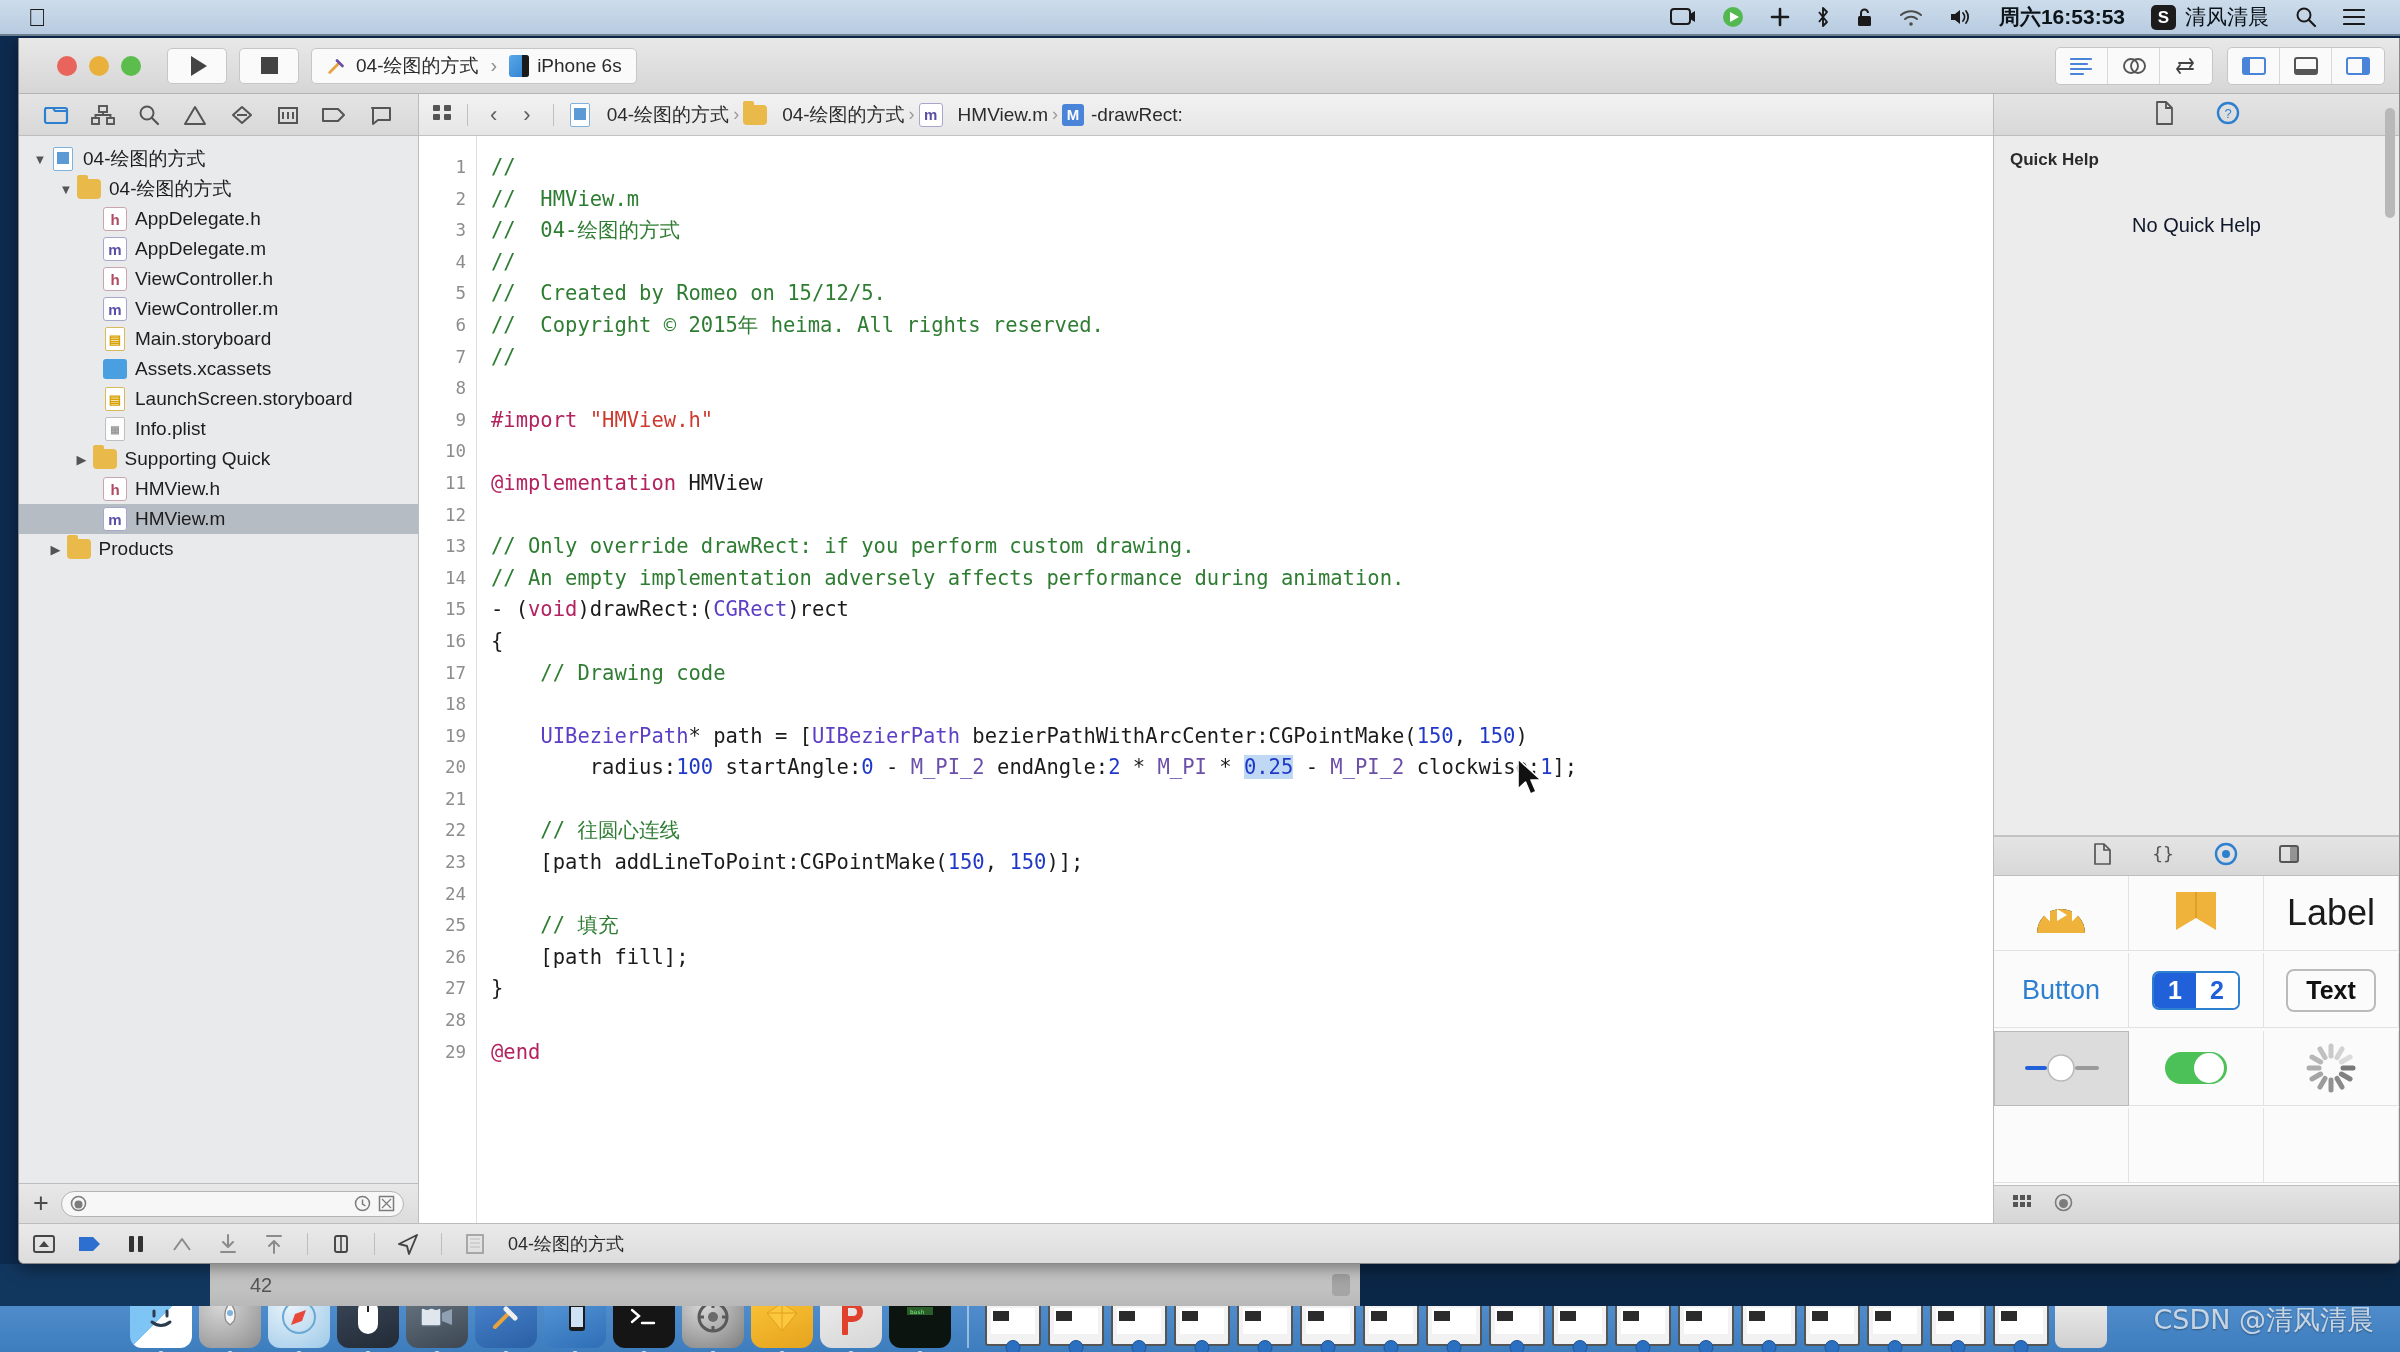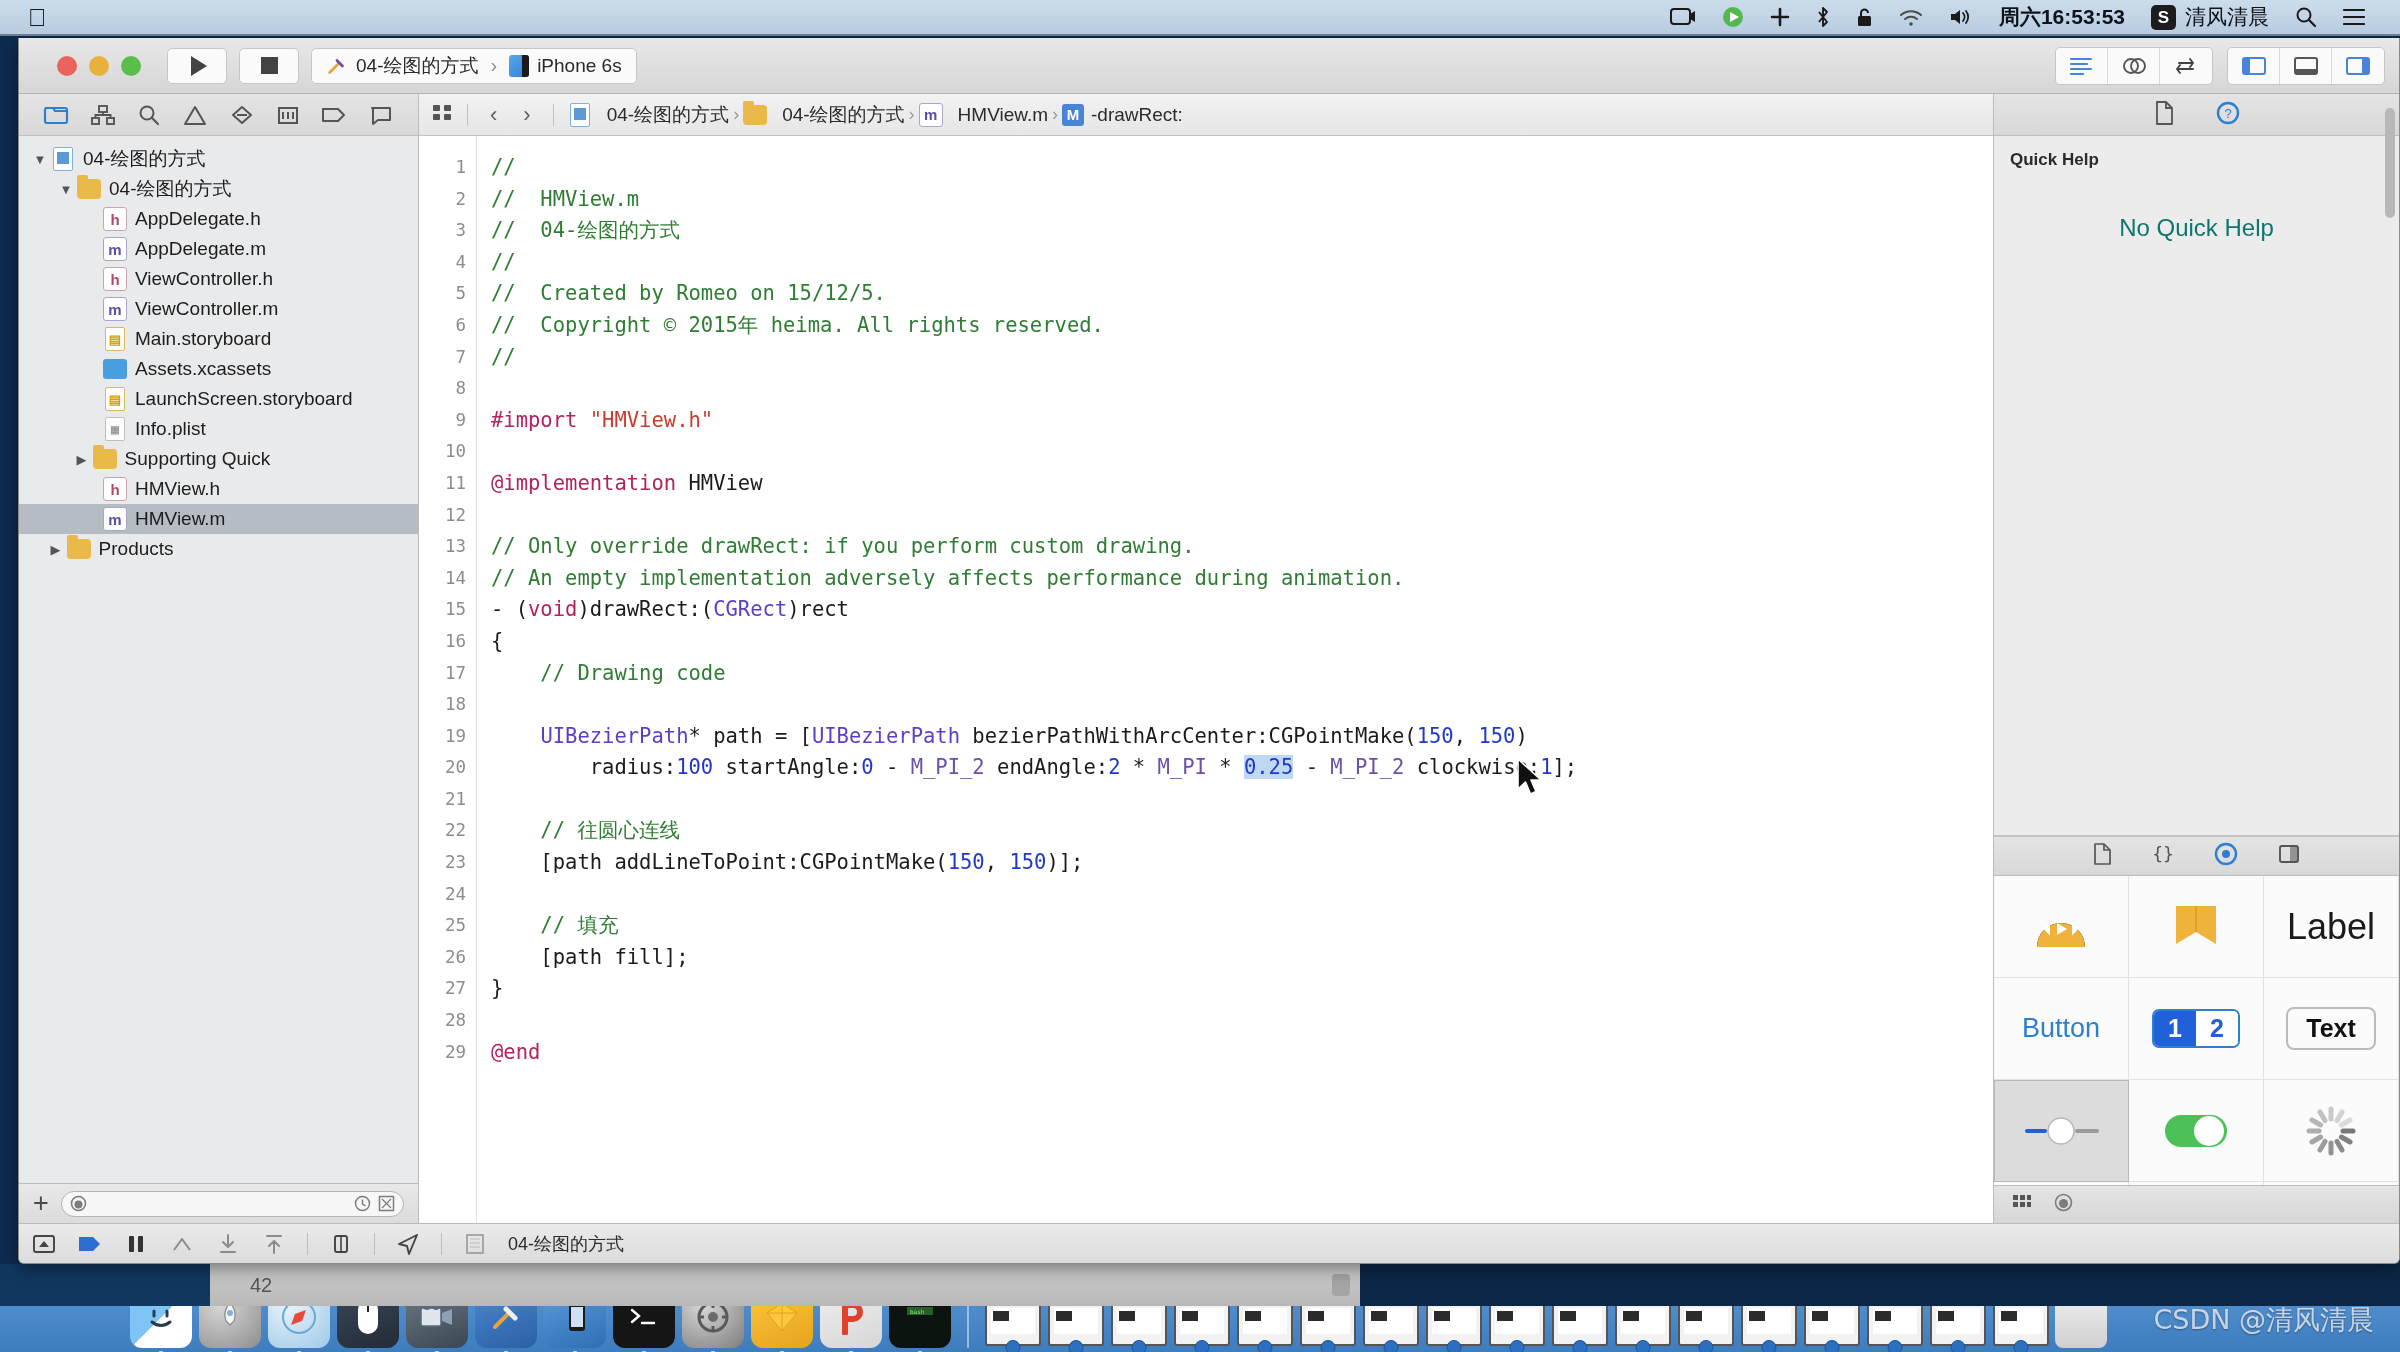--- a/index.html
+++ b/index.html
@@ -148,28 +148,28 @@
   #scrollpad{ width:20px; background:#fff; }
 
   
   #utility{ width:406px; background:#ececec; border-left:1px solid #bcbcbc; display:flex;flex-direction:column; }
   #utilbar{
     height:42px; display:flex;align-items:center;justify-content:center;gap:42px;
     background:linear-gradient(to bottom,#e4e4e4,#d8d8d8);border-bottom:1px solid #bdbdbd;
   }
   #quickhelp{ flex:0 0 auto; height:700px; background:#ececec; padding:14px 16px; position:relative;border-bottom:1px solid #c4c4c4;}
   #qh-title{ font-size:17px;font-weight:bold;color:#2b2b2b; }
-  #qh-empty{ position:absolute;left:0;right:0;top:78px;text-align:center;font-size:24px;color:#0f766e; }
+  #qh-empty{ position:absolute;left:0;right:0;top:78px;text-align:center;font-size:20px;color:#0f172a; }
 
   #libbar{
     height:40px;display:flex;align-items:center;justify-content:center;gap:40px;
     background:linear-gradient(to bottom,#e4e4e4,#d8d8d8);border-top:1px solid #c2c2c2;border-bottom:1px solid #bdbdbd;
   }
   #libgrid{ flex:1; background:#fbfbfb; display:grid; grid-template-columns:repeat(3,1fr); position:relative; overflow:hidden; }
-  .lcell{ border-right:1px solid #e2e2e2;border-bottom:1px solid #e2e2e2;display:flex;align-items:center;justify-content:center;height:102px; }
+  .lcell{ border-right:1px solid #e2e2e2;border-bottom:1px solid #e2e2e2;display:flex;align-items:center;justify-content:center;height:75px; }
   .lcell.on{ background:#dcdcdc;border:1px solid #b9b9b9; }
   #libscroll{ position:absolute;right:4px;top:70px;width:10px;height:110px;background:#b8b8b8;border-radius:5px; }
   #libfooter{
     height:38px;background:linear-gradient(to bottom,#e4e4e4,#d6d6d6);border-top:1px solid #bdbdbd;
     display:flex;align-items:center;gap:22px;padding:0 18px;
   }
 
   
   #debugbar{
     height:40px;background:linear-gradient(to bottom,#eaeaea,#dcdcdc);border-top:1px solid #bcbcbc;

